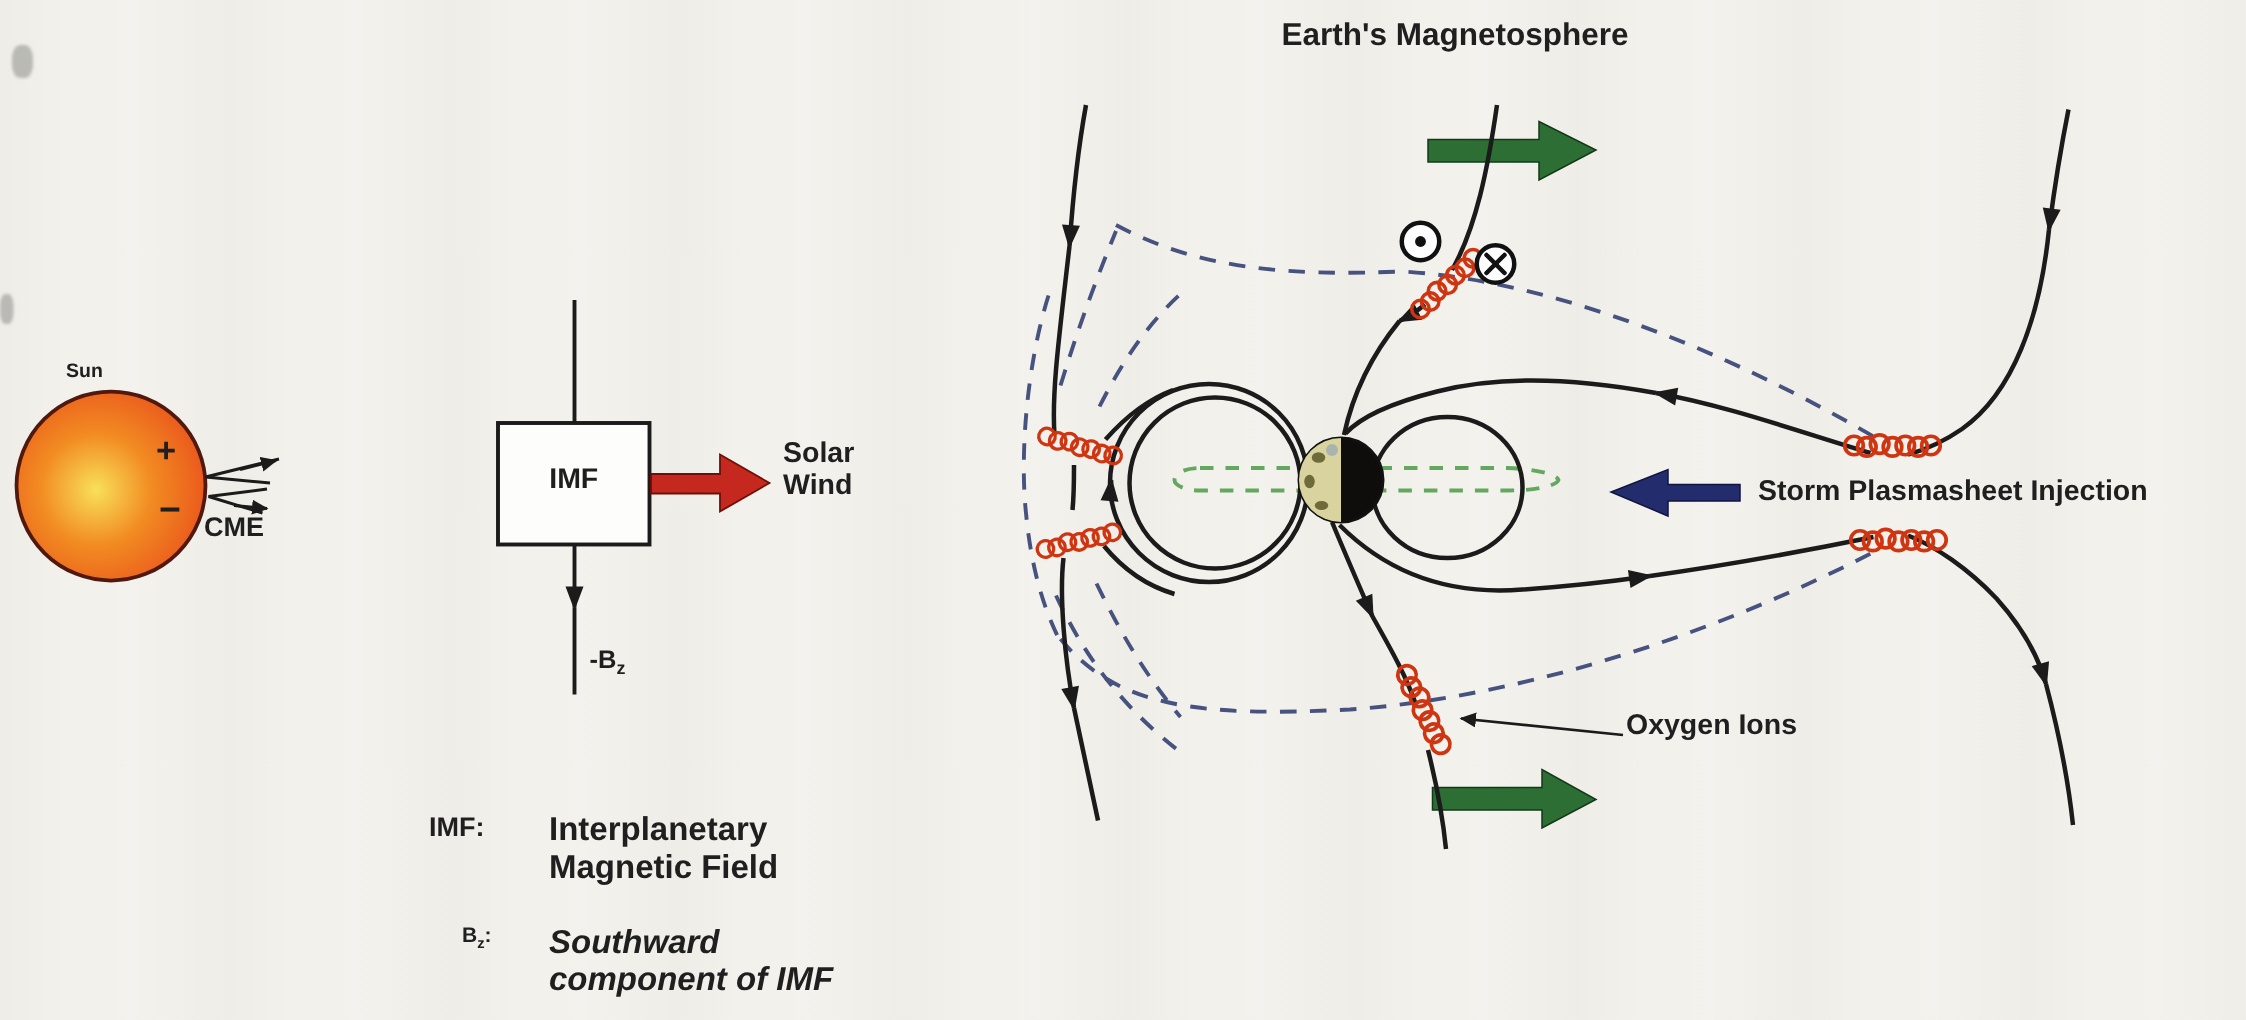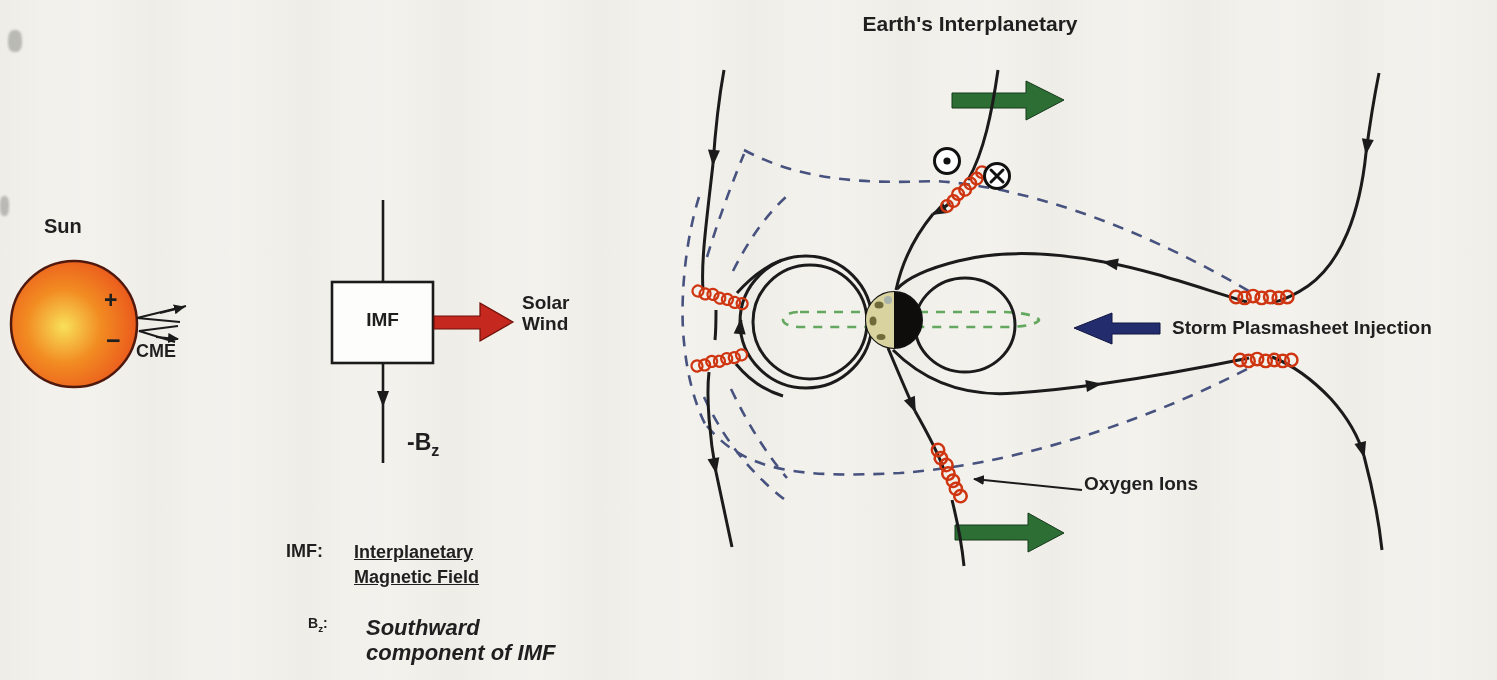--- a/index.html
+++ b/index.html
@@ -155,38 +155,38 @@
     <rect x="332" y="282" width="101" height="81" fill="#fdfdfb" stroke="#1b1b1b" stroke-width="2.6"></rect>
     <path d="M383,363 L383,405" fill="none" stroke="#1b1b1b" stroke-width="2.6" marker-end="url(#mArrow)"></path>
     <path d="M383,405 L383,463" fill="none" stroke="#1b1b1b" stroke-width="2.6"></path>
     <polygon points="434,316 480,316 480,303 513,322 480,341 480,329 434,329" fill="var(--red-arrow,#c4281e)" stroke="#6e0f08" stroke-width="1.2"></polygon>
   </g>
 </svg>
 
 <div class="smudge" style="left:8px;top:30px;width:14px;height:22px;"></div>
 <div class="smudge" style="left:0px;top:196px;width:9px;height:20px;"></div>
 
-<div class="lbl" style="left:840px;top:12px;width:260px;text-align:center;font-size:21px;">Earth's Interplanetary</div>
+<div class="lbl" style="left:840px;top:12px;width:260px;text-align:center;font-size:21px;">Earth's Magnetosphere</div>
 
-<div class="lbl" style="left:44px;top:215px;font-size:20px;">Sun</div>
+<div class="lbl" style="left:44px;top:240px;font-size:13px;">Sun</div>
 <div class="lbl" style="left:104px;top:288px;font-size:23px;">+</div>
 <div class="lbl" style="left:106px;top:326px;font-size:25px;">−</div>
 <div class="lbl" style="left:136px;top:341px;font-size:18px;">CME</div>
 
 <div class="lbl" id="imf-box-label" style="left:332px;top:282px;width:101px;height:76px;font-size:19px;">IMF</div>
 <div class="lbl" style="left:522px;top:292px;font-size:19px;">
   <span>Solar</span><br>
   <span>Wind</span>
 </div>
-<div class="lbl" style="left:393px;top:430px;font-size:23px;margin-left:14px;">
+<div class="lbl" style="left:393px;top:430px;font-size:17px;">
   <span>-B</span><sub>z</sub>
 </div>
 
 <div class="lbl" style="left:286px;top:541px;font-size:18px;">IMF:</div>
-<div class="lbl" style="left:354px;top:540px;font-size:18px;line-height:25px;text-decoration:underline;">
+<div class="lbl" style="left:366px;top:540px;font-size:22px;line-height:25px;">
   <span>Interplanetary</span><br>
   <span>Magnetic Field</span>
 </div>
 <div class="lbl" style="left:308px;top:616px;font-size:14px;">
   <span>B</span><sub>z</sub><span>:</span>
 </div>
 <div class="lbl" style="left:366px;top:615px;font-size:22px;line-height:25px;font-style:italic;">
   <span>Southward</span><br>
   <span>component of IMF</span>
 </div>

